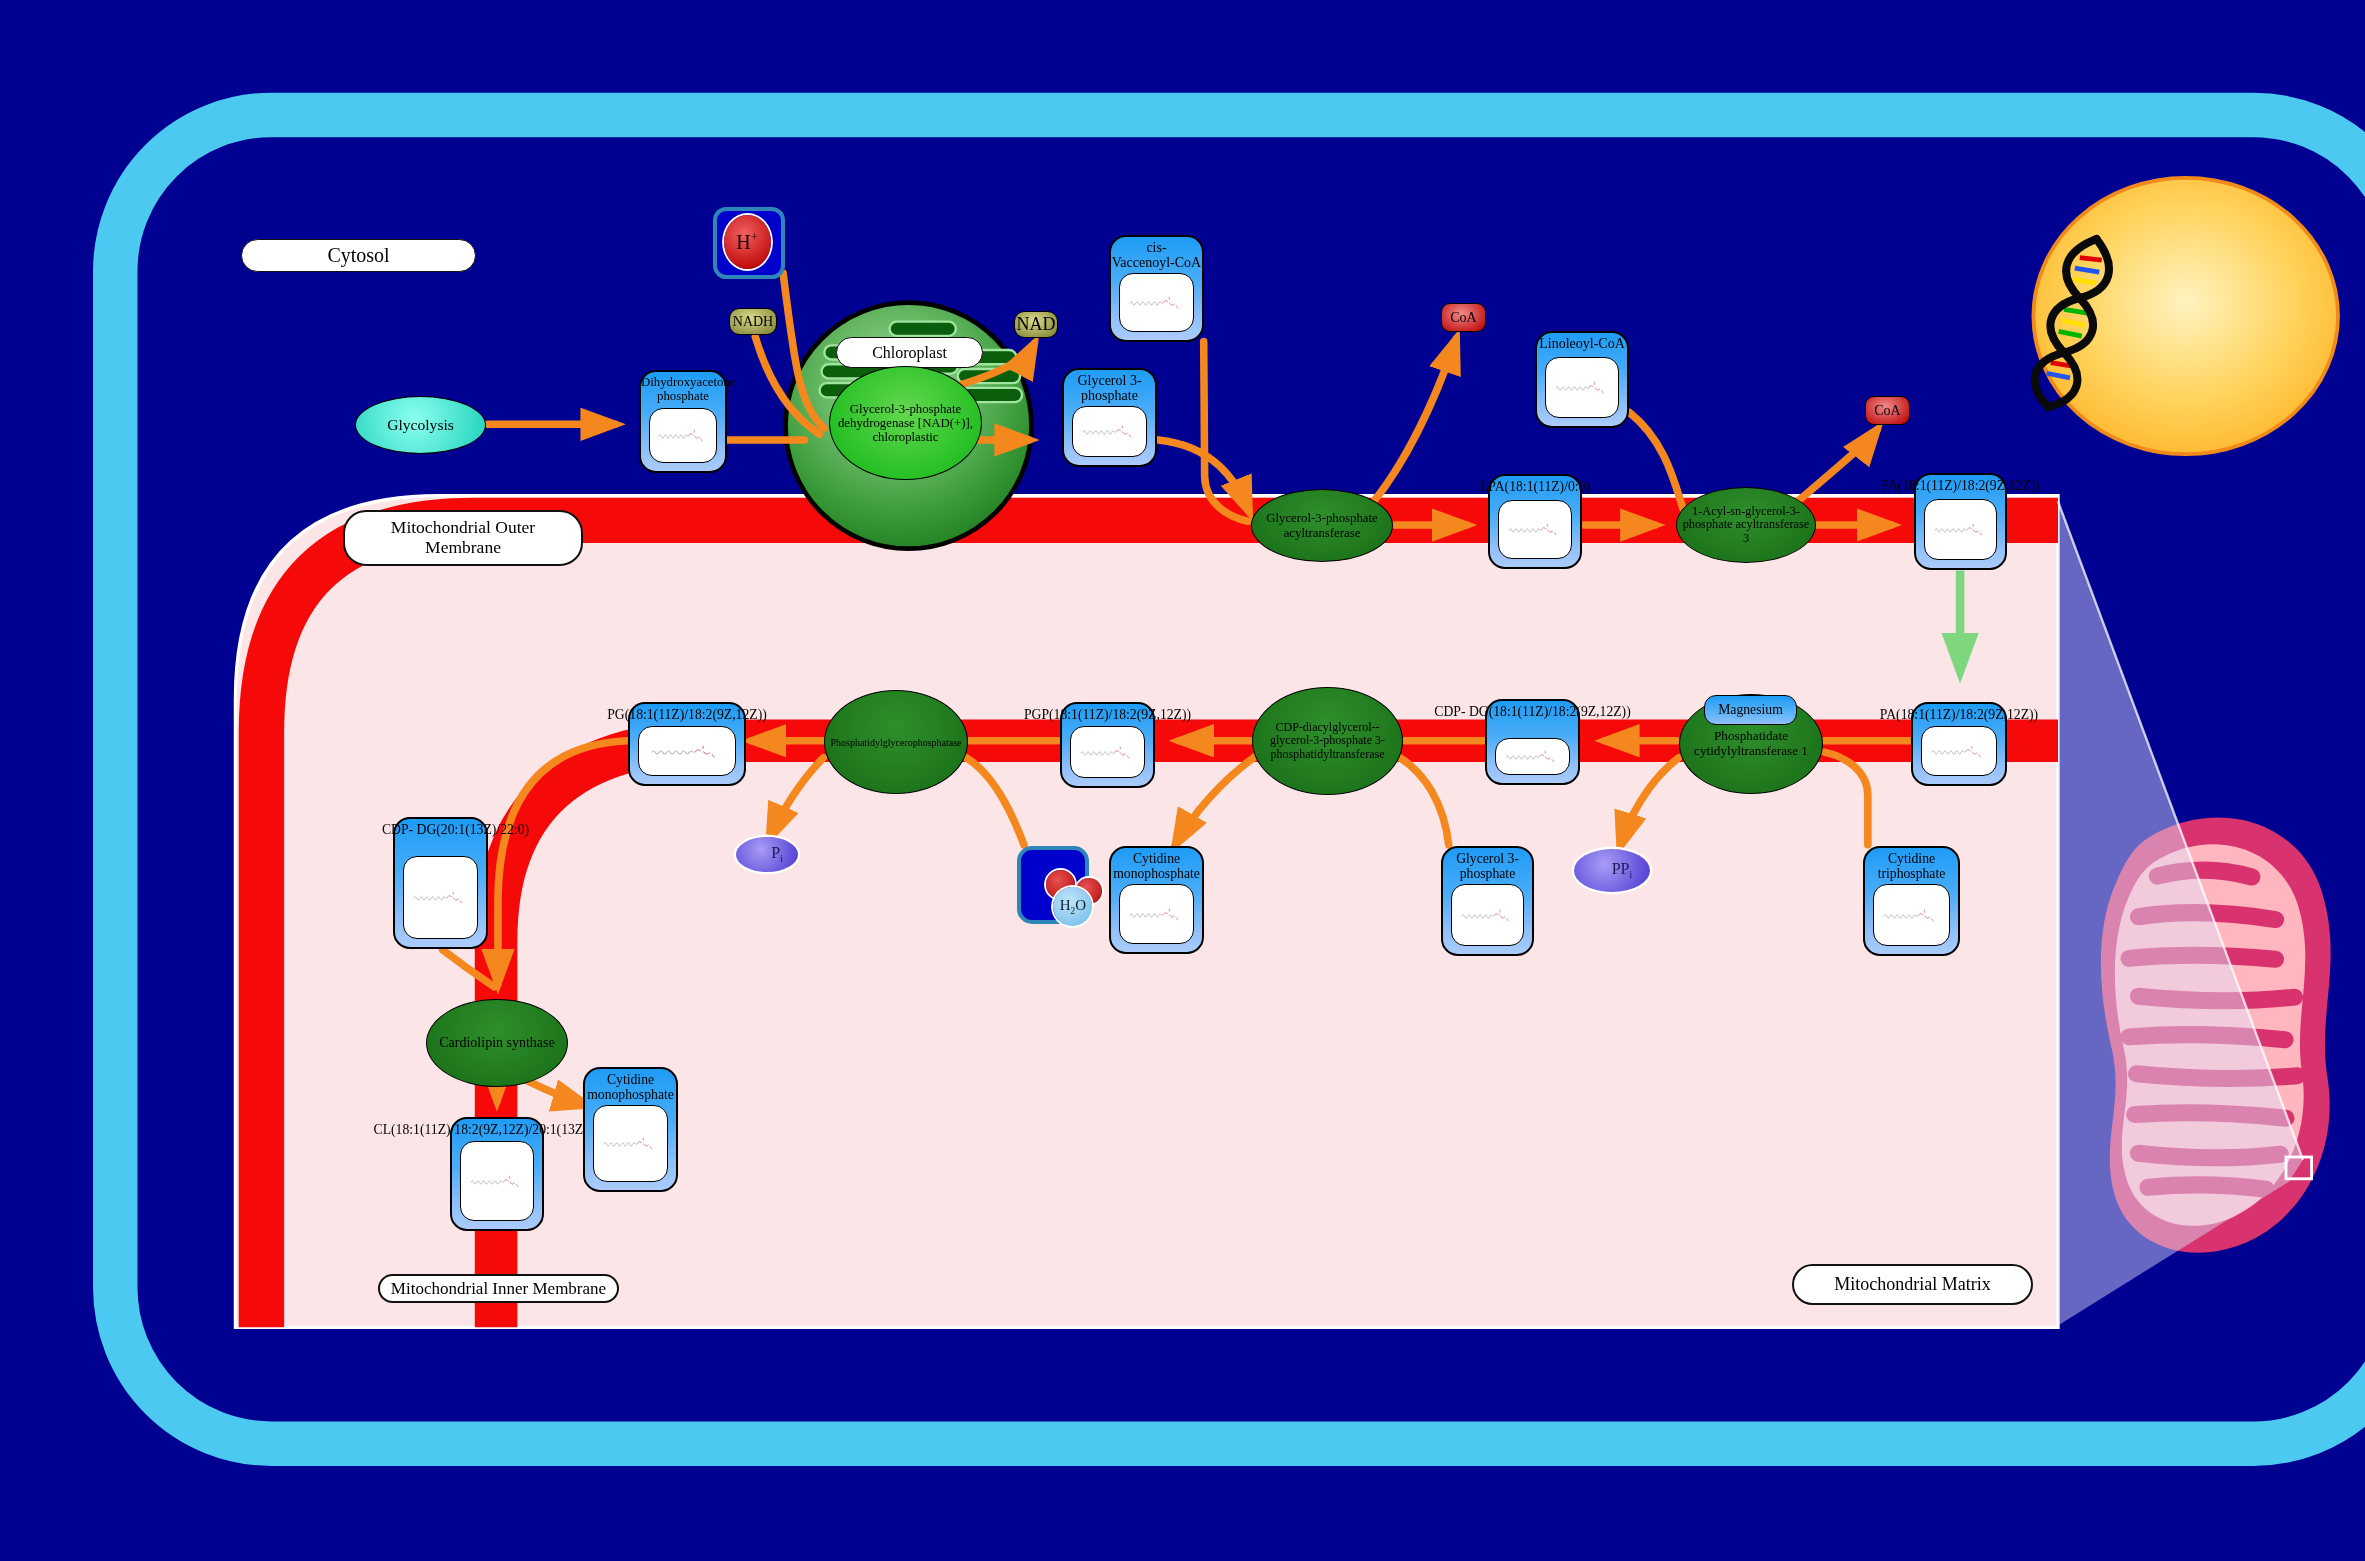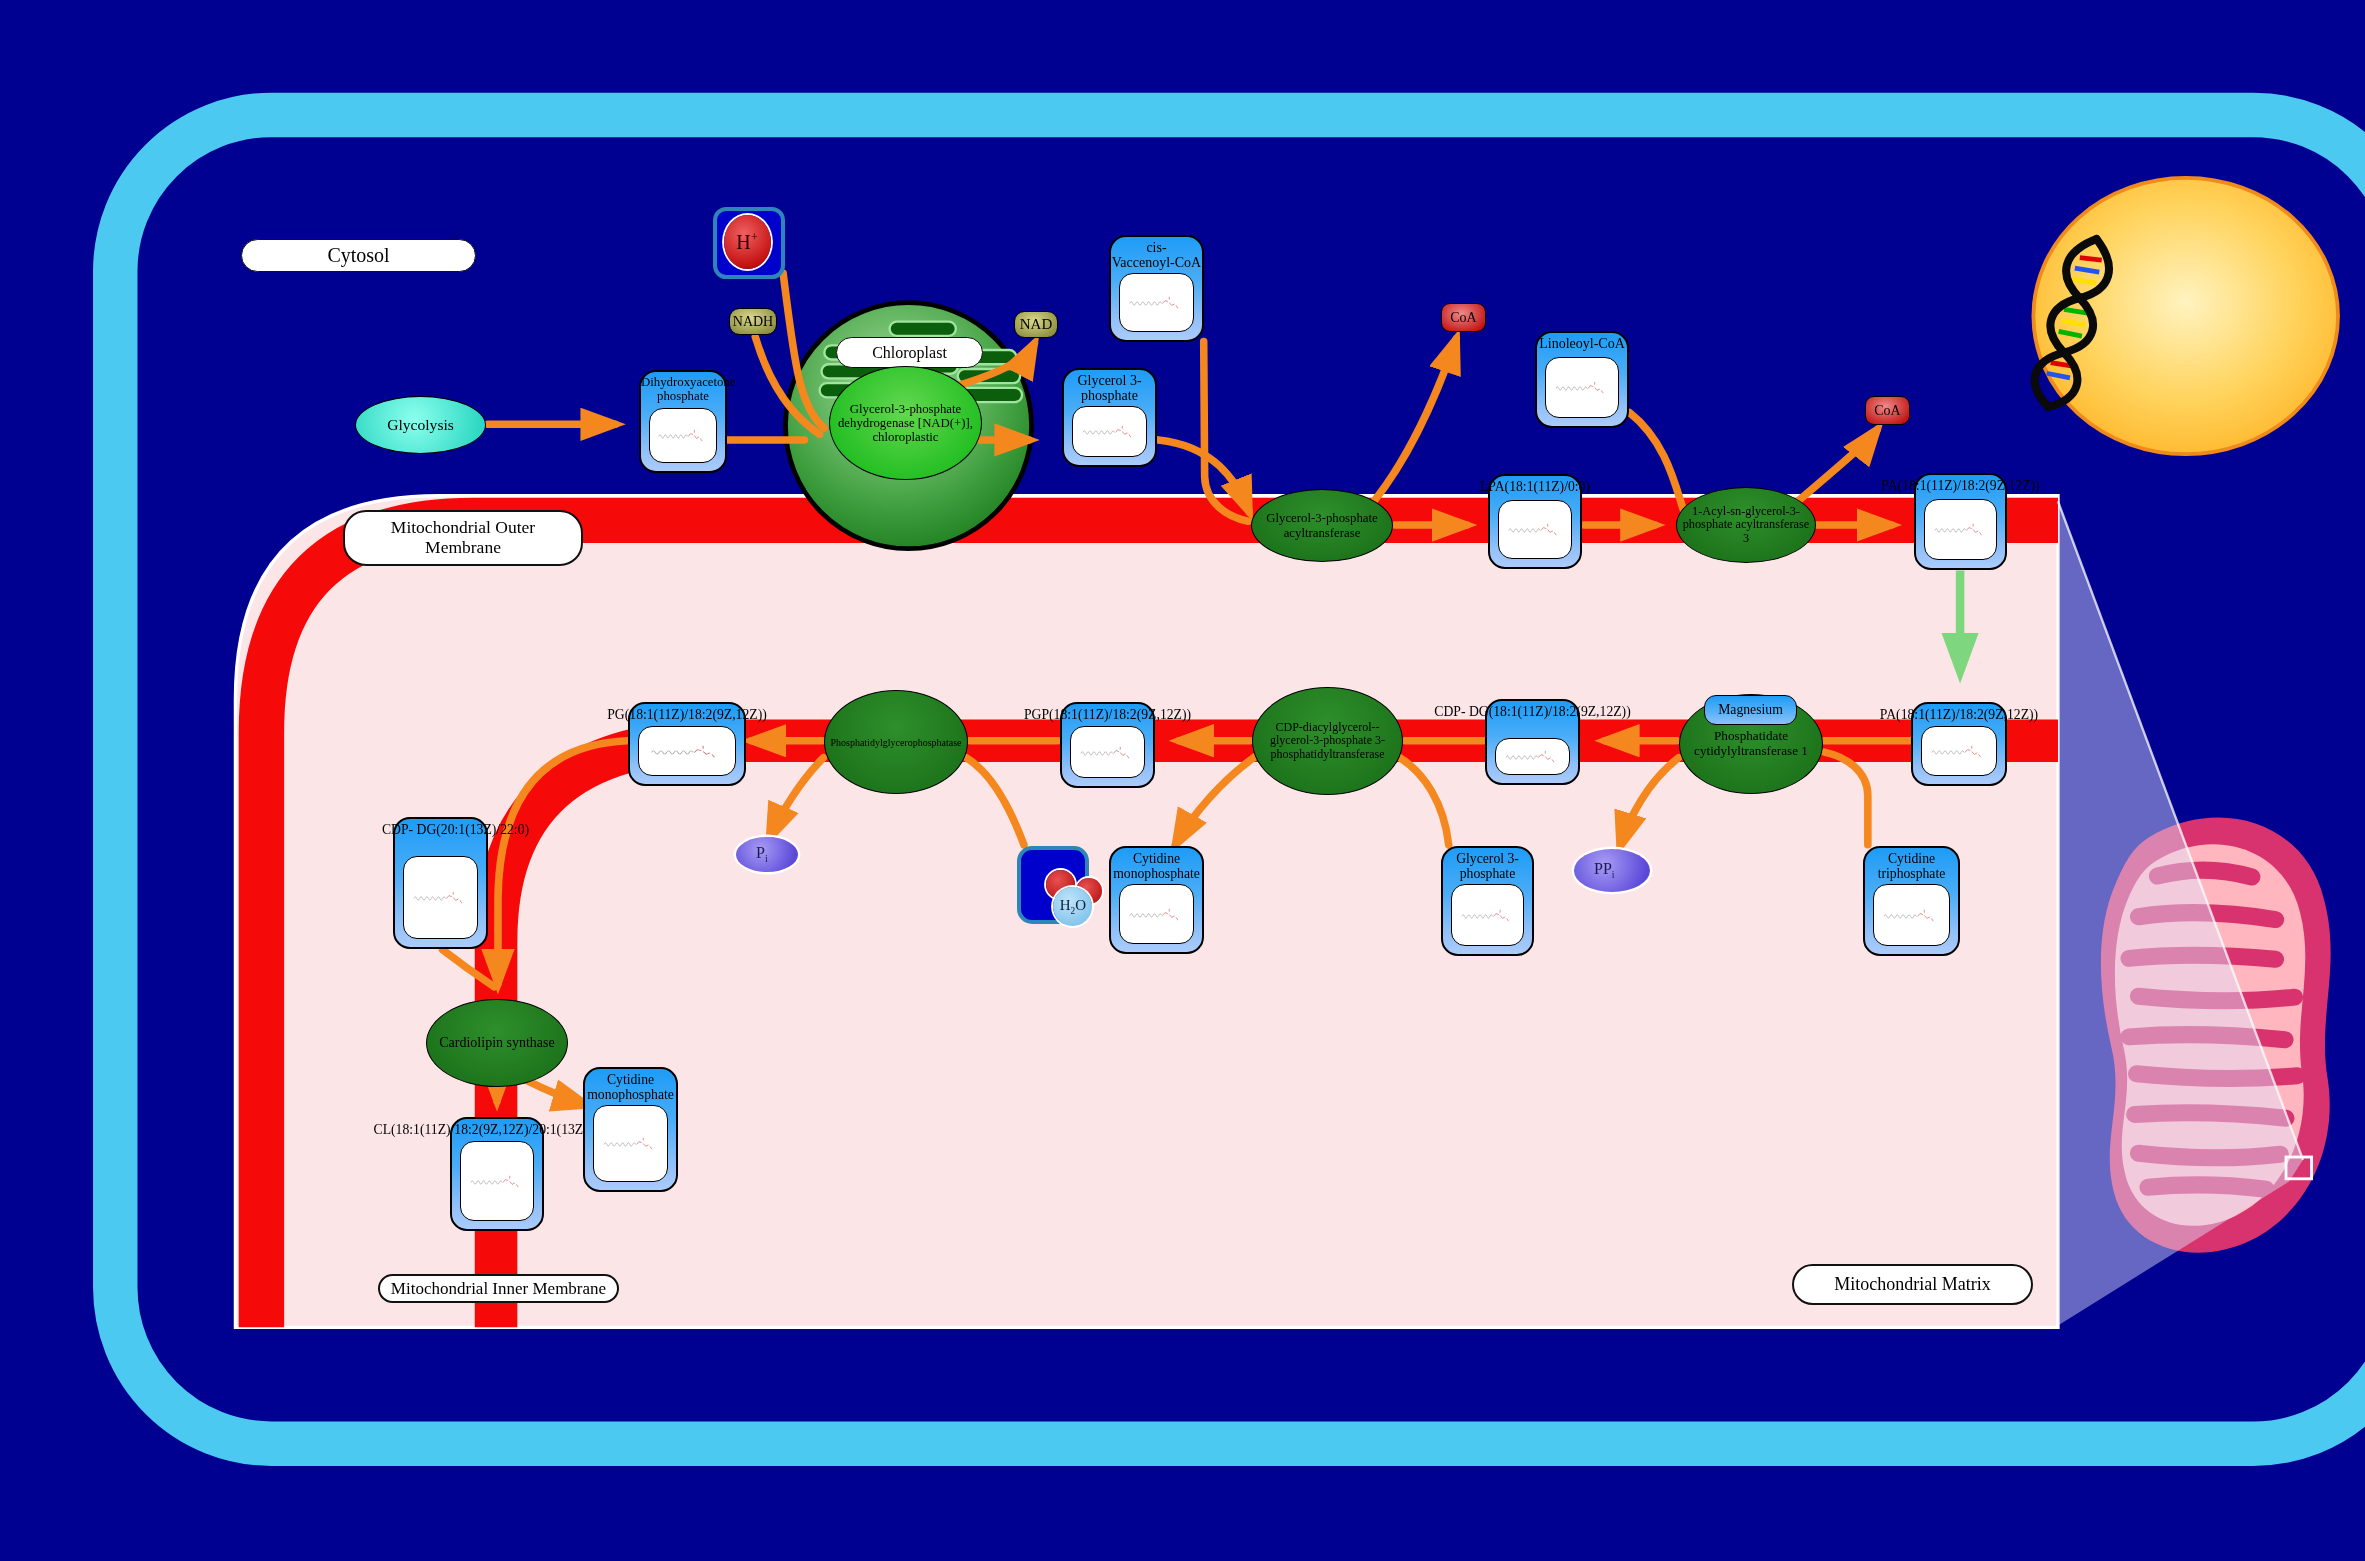--- a/index.html
+++ b/index.html
@@ -19,21 +19,21 @@
   .enz{position:absolute;border:1.9px solid #000;border-radius:50%;display:flex;align-items:center;
        justify-content:center;text-align:center;color:#000;line-height:1.1;box-sizing:border-box;
        background:radial-gradient(ellipse at 50% 35%,#2E8F2B 0%,#1D741B 75%);padding:4.7px;}
   .enz.bright{background:radial-gradient(ellipse at 50% 40%,#63D84F 0%,#22BE22 75%);}
   .pill{position:absolute;border:1.4px solid #000;display:flex;align-items:center;justify-content:center;
         color:#000;box-sizing:border-box;}
   .pill.olive{border-radius:10.4px;background:radial-gradient(ellipse at 45% 35%,#D9D98A 0%,#8F8F42 80%);}
   .pill.red{border-radius:9px;background:radial-gradient(ellipse at 45% 35%,#F08A8A 0%,#C01010 85%);}
   .pill.mg{border-radius:12px;background:linear-gradient(180deg,#1E9CF6 0%,#5BB3F8 60%,#8FC0F9 100%);}
   .ionbox{position:absolute;background:#0000CC;border:4.7px solid #2E86B8;border-radius:13.2px;box-sizing:border-box;}
-  .purpleblob{position:absolute;border-radius:50%;display:flex;align-items:center;justify-content:flex-start;
+  .purpleblob{position:absolute;border-radius:50%;display:flex;align-items:center;justify-content:center;
         background:radial-gradient(circle at 40% 35%,#A89CF5 0%,#5A48D8 80%);color:#1a1a50;
         box-shadow:0 0 0 2.4px #ffffff;padding-left:20px;}
   sub{font-size:0.62em;} sup{font-size:0.62em;}
   .ellipse-proc{position:absolute;border:1.4px solid #000;border-radius:50%;
         background:radial-gradient(circle at 45% 40%,#8CFFEE 0%,#2ED8C3 85%);
         display:flex;align-items:center;justify-content:center;color:#000;}
 </style>
 </head>
 <body>
 
@@ -386,21 +386,21 @@
       </div>
       <div class="enz" style="left: 824px; top: 690px; width: 144px; height: 104px; font-size: 10px;">
         <span>Phosphatidylglycerophosphatase</span>
       </div>
       <div class="enz" style="left: 426px; top: 999px; width: 142px; height: 88px; font-size: 14px;">
         <span>Cardiolipin synthase</span>
       </div>
       <div class="pill olive" style="left: 729px; top: 308px; width: 48px; height: 27.4px; font-size: 14px;">
         <span>NADH</span>
       </div>
-      <div class="pill olive" style="left: 1014px; top: 311px; width: 44px; height: 27.4px; font-size: 15px;">
+      <div class="pill olive" style="left: 1014px; top: 311px; width: 44px; height: 27.4px; font-size: 18px;">
         <span>NAD</span>
       </div>
       <div class="pill red" style="left: 1441px; top: 303px; width: 45px; height: 29px; font-size: 14px;">
         <span>CoA</span>
       </div>
       <div class="pill red" style="left: 1865px; top: 396px; width: 45px; height: 29px; font-size: 14px;">
         <span>CoA</span>
       </div>
       <div class="pill mg" style="left: 1704px; top: 695px; width: 93px; height: 30px; font-size: 13.7px;">
         <span>Magnesium</span>

